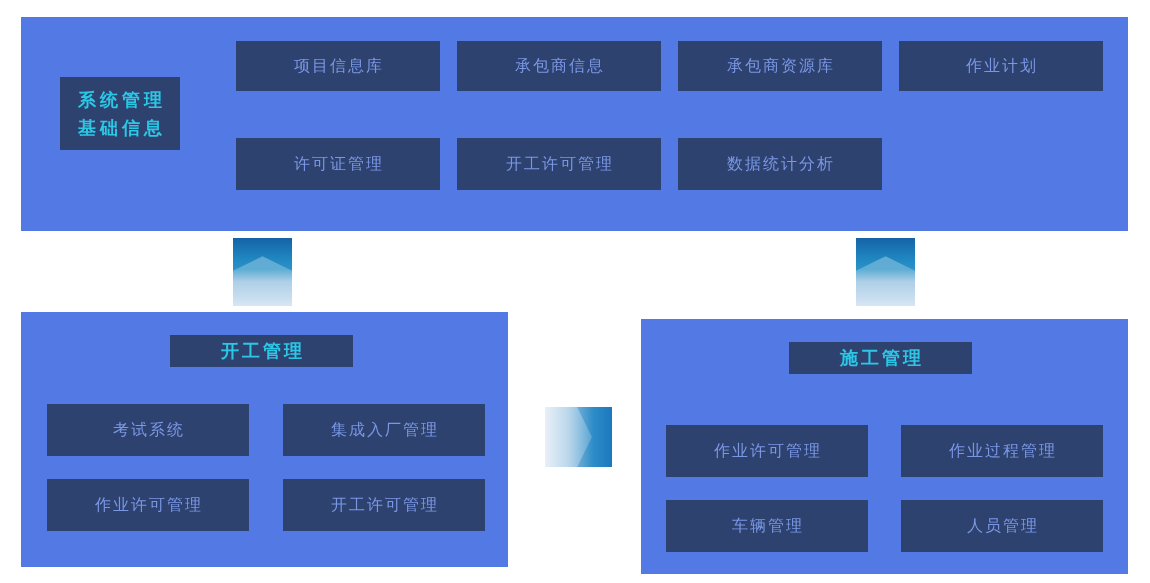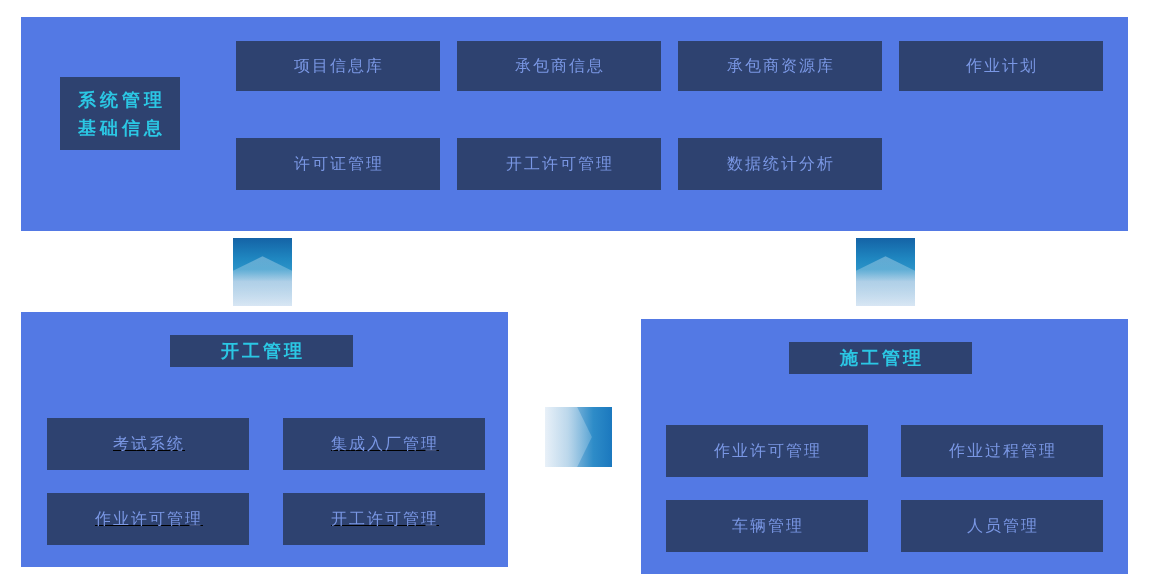--- a/index.html
+++ b/index.html
@@ -47,24 +47,24 @@
   .right-panel .panel-title{left:148px;}
 
   .grid{position:absolute;display:grid;}
   .top-grid{
     left:215px;top:24px;
     grid-template-columns:repeat(4,204px);
     grid-template-rows:50px 52px;
     column-gap:17px;row-gap:47px;
   }
   .left-grid{
-    left:26px;top:106px;
+    left:26px;top:92px;
     grid-template-columns:repeat(2,202px);
     grid-template-rows:52px 52px;
-    column-gap:34px;row-gap:23px;text-decoration:underline;
+    column-gap:34px;row-gap:23px;
   }
   .right-grid{
     left:25px;top:106px;
     grid-template-columns:repeat(2,202px);
     grid-template-rows:52px 52px;
     column-gap:33px;row-gap:23px;
   }
   .module{
     background:var(--box-navy);
     color:var(--module-text);

